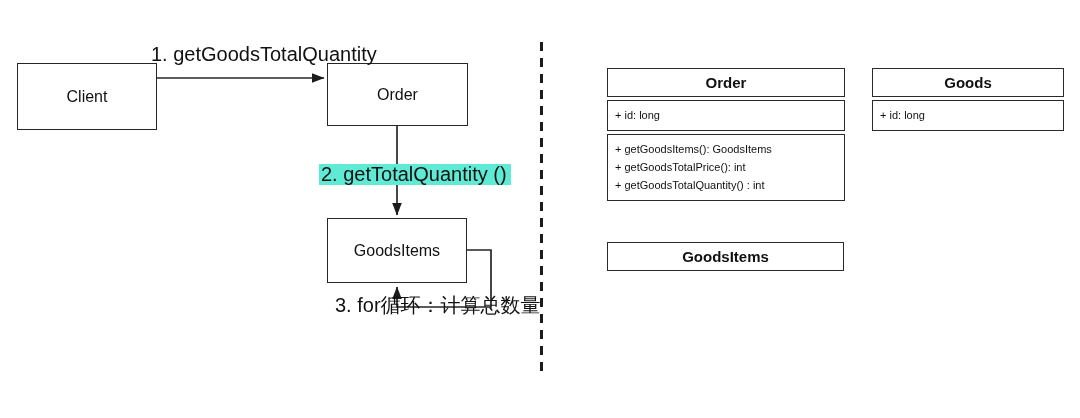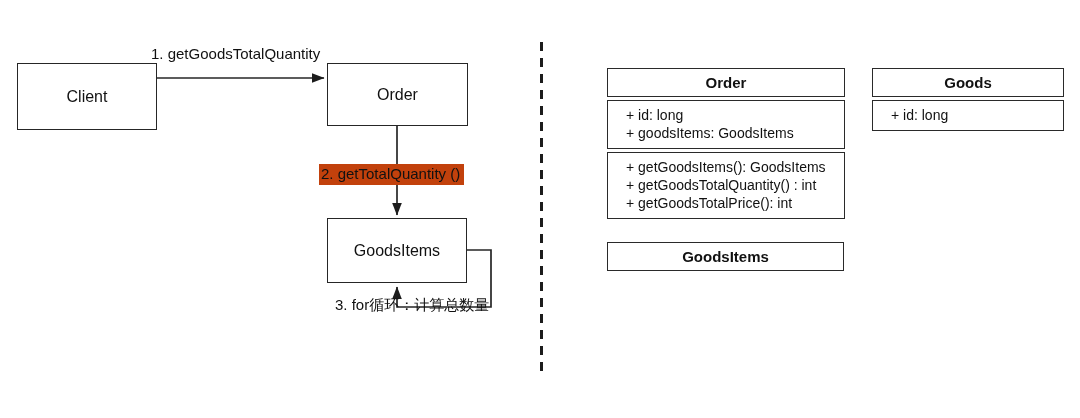--- a/index.html
+++ b/index.html
@@ -33,26 +33,26 @@
     font-size: 16px;
     box-sizing: border-box;
   }
   .node-client     { left: 17px;  top: 63px;  width: 140px; height: 67px; }
   .node-order      { left: 327px; top: 63px;  width: 141px; height: 63px; }
   .node-goodsitems { left: 327px; top: 218px; width: 140px; height: 65px; }
 
   
   .msg {
     position: absolute;
-    font-size: 15px;
+    font-size: 20px;
     white-space: nowrap;
     line-height: 18px;
   }
   .msg-1 { left: 151px; top: 45px; }
-  .msg-2 { left: 319px; top: 164px; background: #c2410c; padding: 1px 4px 2px 2px; }
+  .msg-2 { left: 319px; top: 164px; background: #5eead4; padding: 1px 4px 2px 2px; }
   .msg-3 { left: 335px; top: 296px; text-align: right; }
 
   
   .divider {
     position: absolute;
     left: 540px; top: 42px;
     width: 3px; height: 331px;
     background: repeating-linear-gradient(
       to bottom,
       #1c1c1c 0px, #1c1c1c 9px,
@@ -75,23 +75,23 @@
     background: #ffffff;
     box-sizing: border-box;
   }
   .sec.title {
     font-weight: bold;
     font-size: 15px;
     text-align: center;
     padding: 5px 4px 5px;
   }
   .sec.members {
-    font-size: 14px;
+    font-size: 11px;
     line-height: 18px;
-    padding: 5px 18px 6px;
+    padding: 5px 7px 6px;
   }
   .member { white-space: nowrap; }
 </style>
 </head>
 <body>
 
 <div class="canvas">
 
   <svg class="connectors" viewBox="0 0 1080 418" xmlns="http://www.w3.org/2000/svg">
     <defs>
@@ -117,26 +117,25 @@
   <div class="msg msg-1">1. getGoodsTotalQuantity</div>
   <div class="msg msg-2">2. getTotalQuantity ()</div>
   <div class="msg msg-3">3. for循环：计算总数量</div>
 
   <div class="divider"></div>
 
   <div class="cls cls-order">
     <div class="sec title">Order</div>
     <div class="sec members">
       <div class="member">+ id: long</div>
-      <div class="member">+ goodsItems: GoodsItems</div>
     </div>
     <div class="sec members">
       <div class="member">+ getGoodsItems(): GoodsItems</div>
+      <div class="member">+ getGoodsTotalPrice(): int</div>
       <div class="member">+ getGoodsTotalQuantity() : int</div>
-      <div class="member">+ getGoodsTotalPrice(): int</div>
     </div>
   </div>
 
   <div class="cls cls-goods">
     <div class="sec title">Goods</div>
     <div class="sec members">
       <div class="member">+ id: long</div>
     </div>
   </div>
 

